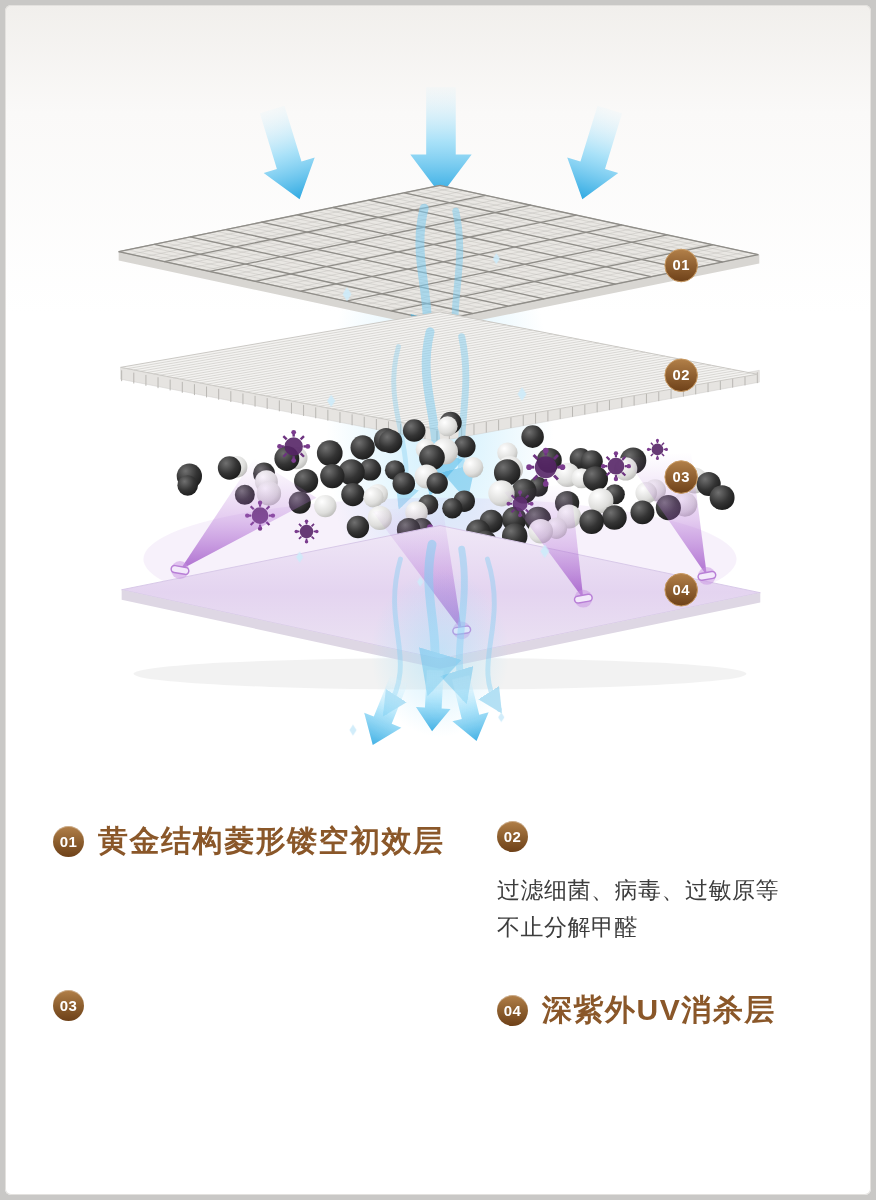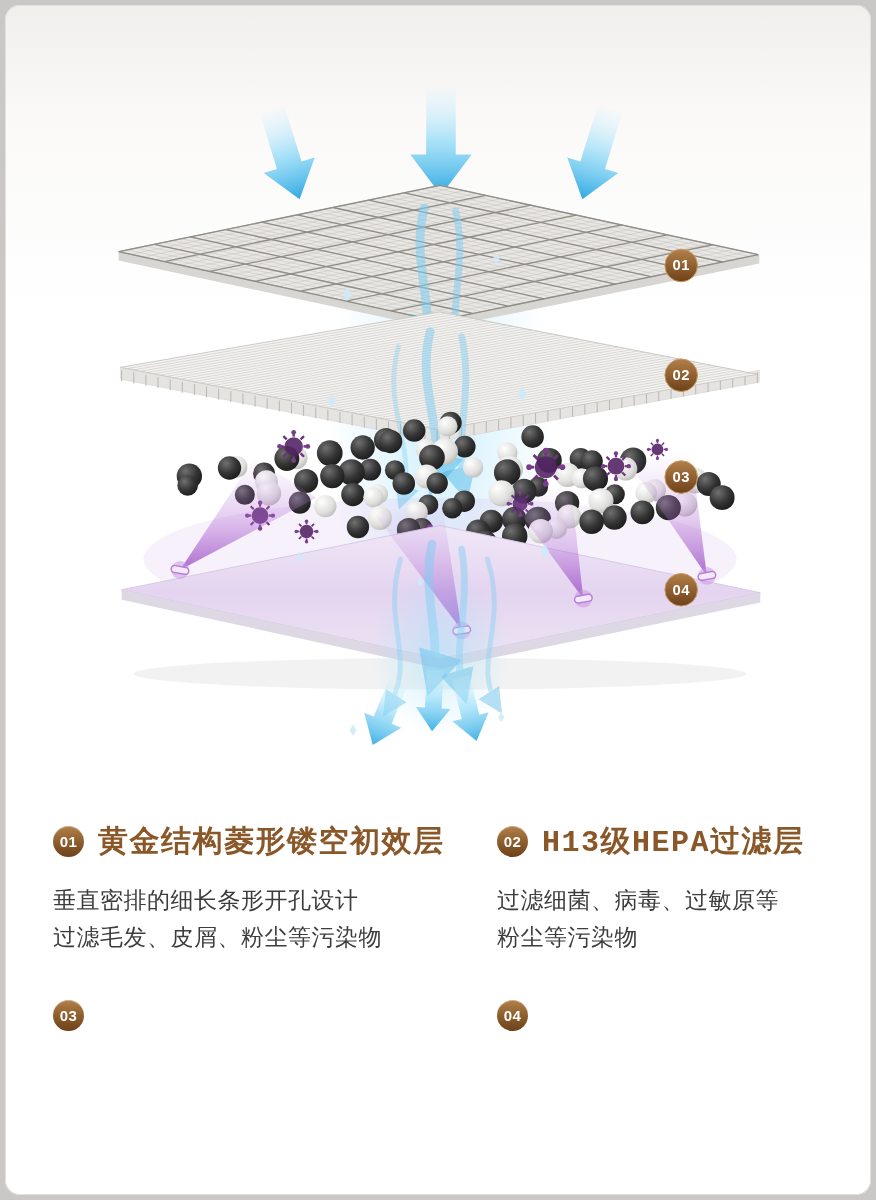--- a/index.html
+++ b/index.html
@@ -1,29 +1,29 @@
 <!DOCTYPE html>
 <html><head>
 <meta charset="utf-8">
 <style>
   *{margin:0;padding:0;box-sizing:border-box;}
   html,body{width:876px;height:1200px;overflow:hidden;}
   body{background:#c9c8c6;font-family:"Liberation Sans","DejaVu Sans",sans-serif;position:relative;}
-  .card{position:absolute;left:5px;top:5px;width:866px;height:1190px;border-radius:15px;overflow:hidden;
+  .card{position:absolute;left:5px;top:5px;width:866px;height:1190px;border-radius:6px;overflow:hidden;
         background:linear-gradient(180deg,#f1efec 0%,#faf9f8 9%,#ffffff 26%,#ffffff 100%);
         box-shadow:inset 0 0 0 1px #e3e1de;}
   .diagram-svg{display:block;width:866px;height:782px;}
   .sections{padding:34px 40px 0 48px;display:grid;grid-template-columns:444px 1fr;row-gap:44px;}
   .sec-head{display:flex;align-items:center;gap:14px;}
   .sec-badge{width:31px;height:31px;border-radius:50%;flex:0 0 31px;
              background:linear-gradient(180deg,#b28049 0%,#8a5c2c 55%,#6e4119 100%);
              color:#ffffff;font-weight:700;font-size:15px;
              display:flex;align-items:center;justify-content:center;letter-spacing:0.5px;
              box-shadow:inset 0 1px 0 rgba(255,255,255,0.35);}
-  .sec-title{font-size:30px;font-weight:700;color:#8a5729;letter-spacing:1.5px;font-family:Liberation Mono, monospace;}
+  .sec-title{font-size:30px;font-weight:700;color:#8a5729;letter-spacing:1.5px;}
   .sec-body{margin-top:20px;font-size:23px;line-height:1.6;color:#3d3d3d;
             white-space:pre-line;letter-spacing:0.5px;}
   .bt{fill:#ffffff;font-size:15px;font-weight:bold;text-anchor:middle;
       font-family:"Liberation Sans","DejaVu Sans",sans-serif;letter-spacing:0.5px;}
 </style>
 </head>
 <body>
 
 <div class="card">
 
@@ -465,36 +465,34 @@
       <text class="bt" x="684" y="596">04</text>
     </g>
   </svg>
 
   <div class="sections">
     <div class="section">
       <div class="sec-head">
         <span class="sec-badge">01</span>
         <h2 class="sec-title">黄金结构菱形镂空初效层</h2>
       </div>
-      <p class="sec-body">垂直密排的细长条形开孔设计
-过滤毛发、皮屑、粉尘等污染物</p>
     </div>
     <div class="section">
       <div class="sec-head">
         <span class="sec-badge">02</span>
-        <h2 class="sec-title">H13级HEPA过滤层</h2>
       </div>
       <p class="sec-body">过滤细菌、病毒、过敏原等
-粉尘等污染物</p>
+不止分解甲醛</p>
     </div>
     <div class="section">
       <div class="sec-head">
         <span class="sec-badge">03</span>
       </div>
     </div>
     <div class="section">
       <div class="sec-head">
         <span class="sec-badge">04</span>
+        <h2 class="sec-title">深紫外UV消杀层</h2>
       </div>
     </div>
   </div>
 
 </div>
 
 </body></html>

